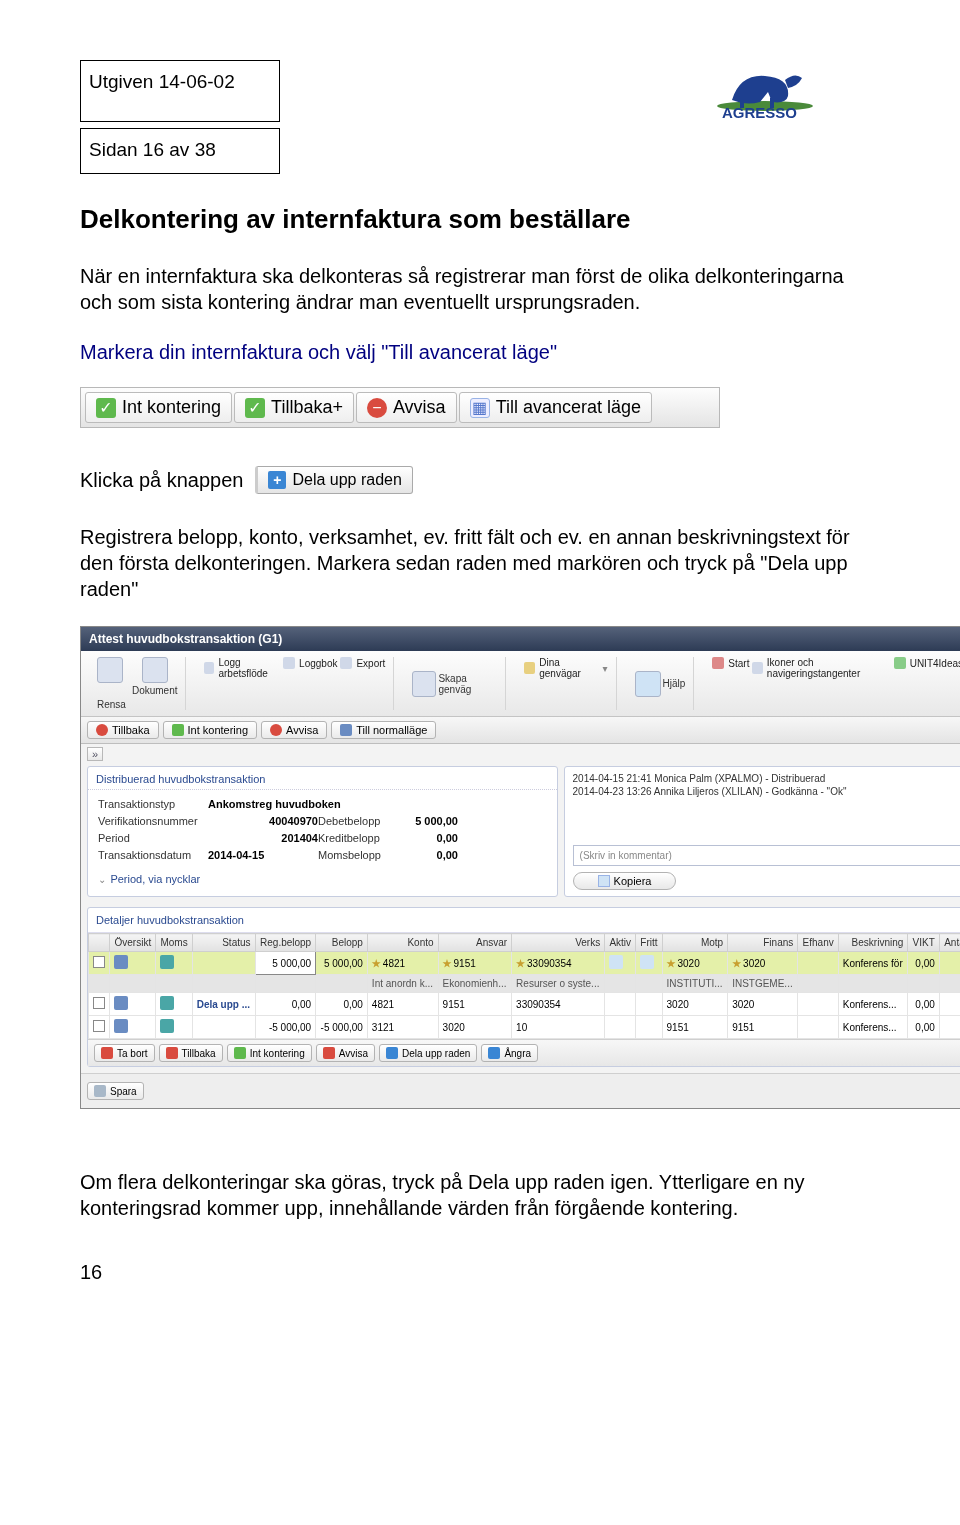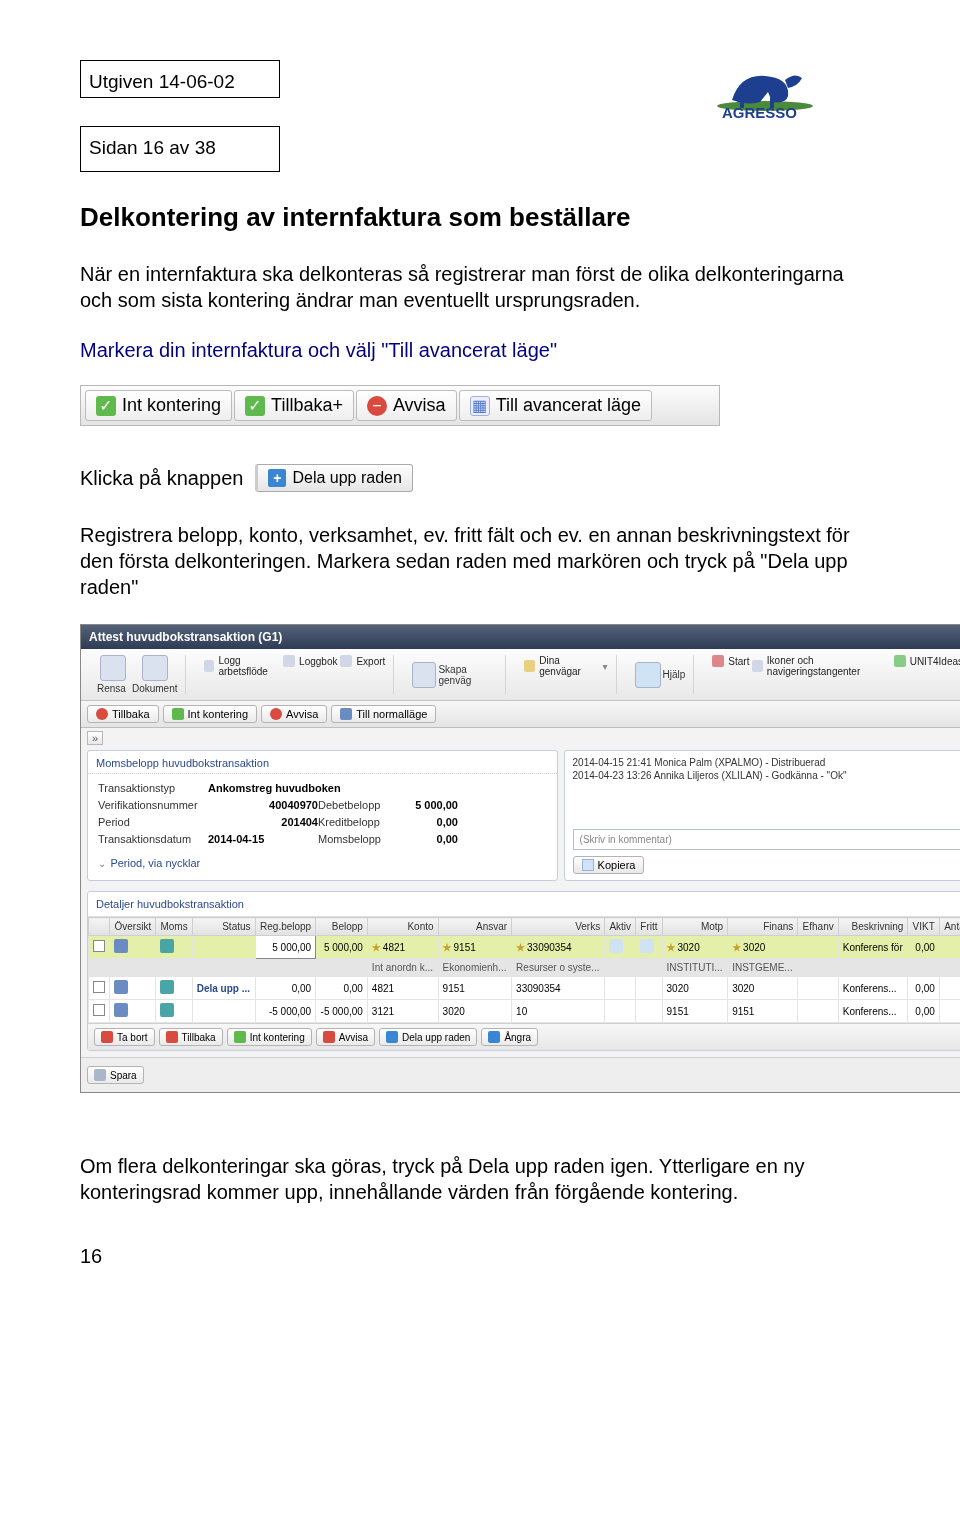--- a/index.html
+++ b/index.html
@@ -1,19 +1,19 @@
 <!DOCTYPE html>
 <html><head>
 <meta charset="utf-8">
 <style>
   *{box-sizing:border-box;margin:0;padding:0}
   body{font-family:Arial,Helvetica,sans-serif;background:#fff;color:#000;font-size:14px;width:960px;}
   .page{padding:60px 80px 40px 80px;}
   .header-row{display:flex;justify-content:space-between;align-items:flex-start;margin-bottom:6px}
-  .header-cell{border:1px solid #000;padding:10px 8px;width:200px;height:38px;font-size:19px}
+  .header-cell{border:1px solid #000;padding:10px 8px;width:200px;height:62px;font-size:19px}
   .logo-wrap{display:flex;align-items:flex-end;padding-top:4px}
   .bottom-row{display:flex;margin-bottom:30px}
   .page-info{border:1px solid #000;padding:10px 8px;width:200px;height:46px;font-size:19px}
   h2.title{font-size:26px;font-weight:bold;margin:0 0 28px}
   p.para{font-size:20px;line-height:1.3;margin-bottom:24px}
   p.para.blue{color:#000080;margin-bottom:22px}
   .toolbar1{display:flex;gap:2px;background:linear-gradient(#fdfdfd,#e4e4e4);border:1px solid #b8b8b8;padding:4px;margin:6px 0 38px;width:640px}
   .tb-btn{display:flex;align-items:center;gap:6px;padding:4px 10px;border:1px solid #bbb;background:linear-gradient(#fff,#eee);border-radius:3px;font-size:18px;white-space:nowrap}
   .ico{width:20px;height:20px;display:inline-flex;align-items:center;justify-content:center;font-size:16px;border-radius:3px}
   .ico.green{background:#5fb94d;color:#fff}
@@ -40,21 +40,21 @@
   .pane{border:1px solid #c6cde0;background:#fff;flex:1;border-radius:3px}
   .pane-title{color:#2a4a90;font-size:11px;padding:6px 8px 4px;border-bottom:1px dotted #ccd}
   .info-grid{display:grid;grid-template-columns:110px 110px 70px 70px;row-gap:5px;padding:8px 10px;font-size:11px}
   .info-grid .lab{color:#333}
   .info-grid .val{font-weight:bold}
   .info-grid .r{text-align:right}
   .log-body{padding:6px 8px;color:#333;min-height:74px}
   .log-line{font-size:10px;margin-bottom:2px}
   .comment-box{margin:4px 8px 6px;border:1px solid #b8c0d4;background:#fff;color:#888;padding:4px 6px;font-size:10px}
   .kopiera{margin:0 8px 6px}
-  .kopiera-btn{display:inline-flex;gap:4px;align-items:center;background:linear-gradient(#fff,#e8e8e8);border:1px solid #b3b3b3;border-radius:3px;padding:2px 8px;font-size:11px}
+  .kopiera-btn{display:inline-flex;gap:4px;align-items:center;background:linear-gradient(#fff,#e8e8e8);border:1px solid #b3b3b3;border-radius:9px;padding:2px 24px;font-size:11px}
   .period-via{color:#2a4a90;font-size:11px;padding:4px 10px 8px;display:flex;align-items:center;gap:4px}
   .chev{color:#888;font-size:10px}
   
   .detail-wrap{border:1px solid #c6cde0;background:#fff;margin:4px 6px 6px;border-radius:3px}
   .detail-title{color:#2a4a90;font-size:11px;padding:6px 8px;border-bottom:1px solid #dde}
   table.detail{width:100%;border-collapse:collapse;font-size:10px}
   table.detail th{background:linear-gradient(#f4f4f4,#e2e2e2);border:1px solid #cfcfcf;padding:3px 4px;font-weight:normal;color:#333;text-align:right;white-space:nowrap}
   table.detail td{border:1px solid #e4e4e4;padding:3px 4px;white-space:nowrap}
   tr.hl td{background:#e4f0a9}
   tr.sub td{background:#e5e5e5;font-size:10px;color:#555}
@@ -123,21 +123,21 @@
   </div>
 
   <p class="para">Registrera belopp, konto, verksamhet, ev. fritt fält och ev. en annan beskrivningstext för den första delkonteringen. Markera sedan raden med markören och tryck på "Dela upp raden"</p>
 
   <div class="app">
     <div class="app-title">Attest huvudbokstransaktion (G1)</div>
 
     <div class="ribbon">
       <div class="ribbon-group">
         <div style="display:flex;gap:6px">
-          <div style="display:flex;flex-direction:column;align-items:flex-end;gap:2px">
+          <div style="display:flex;flex-direction:column;align-items:flex-start;gap:16px">
             <div class="rg-big"></div>
             <span>Rensa</span>
           </div>
           <div style="display:flex;flex-direction:column;align-items:center;gap:2px">
             <div class="rg-big"></div>
             <span>Dokument</span>
           </div>
         </div>
       </div>
       <div class="ribbon-group col-links">
@@ -201,21 +201,21 @@
       <div class="tb2-btn grey">
           <span class="dot" style="background:#6a8cc2"></span>
           <span>Till normalläge</span>
         </div>
     </div>
 
     <div style="padding:4px 6px 0"><span style="background:linear-gradient(#fff,#e8e8e8);border:1px solid #b8b8b8;padding:0 4px;font-size:11px;color:#556">»</span></div>
 
     <div class="content-panes">
       <div class="pane" style="flex:1.15">
-        <div class="pane-title">Momsbelopp huvudbokstransaktion</div>
+        <div class="pane-title">Distribuerad huvudbokstransaktion</div>
         <div class="info-grid">
           <div class="lab">Transaktionstyp</div>
           <div class="val" style="grid-column:span 3">Ankomstreg huvudboken</div>
 
           <div class="lab">Verifikationsnummer</div>
           <div class="val r">40040970</div>
           <div class="lab">Debetbelopp</div>
           <div class="val r">5 000,00</div>
 
           <div class="lab">Period</div>

